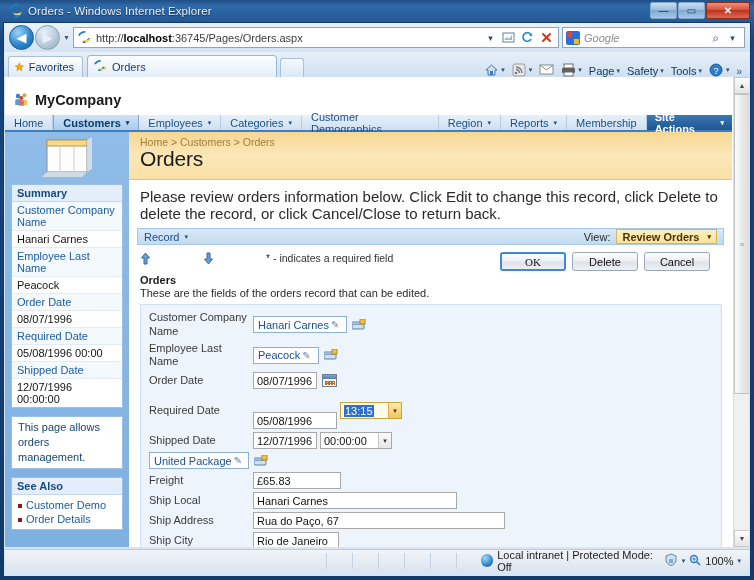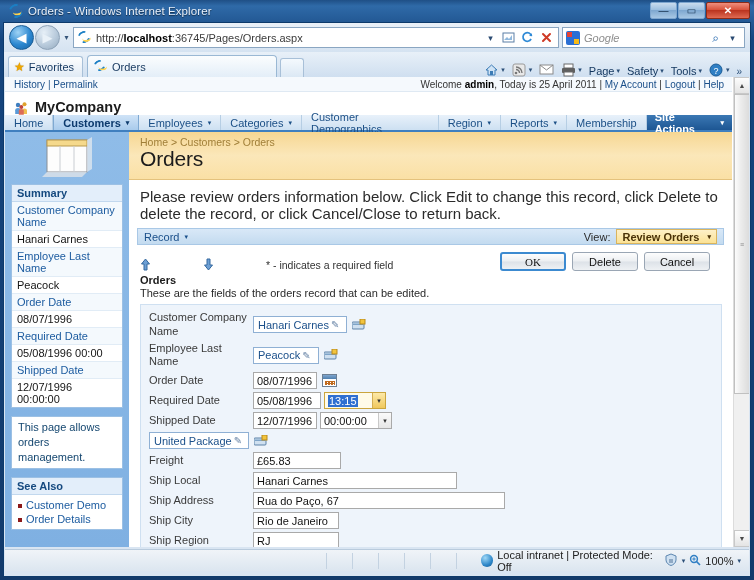--- a/index.html
+++ b/index.html
@@ -173,21 +173,21 @@
   }
   #hist-links { margin-left: 9px; }
   #hist-links a { color: #1a4f8a; text-decoration: none; }
   #welcome { margin-left: auto; margin-right: 8px; color: #333; }
   #welcome b { color: #000; }
   #welcome a { color: #1a4f8a; text-decoration: none; }
 
   
   #company {
     position: absolute; left: 0; top: 15px; width: 727px; height: 23px;
-    background: #fff; display: flex; align-items: flex-end;
+    background: #fff; display: flex; align-items: flex-start;
   }
   #company-logo {
     margin-left: 9px; margin-right: 6px; width: 15px; height: 14px; position: relative;
   }
   #company-name { font-size: 14.5px; font-weight: bold; color: #1b1b1b; }
 
   
   #topnav {
     position: absolute; left: 0; top: 38px; width: 727px; height: 17px;
     background: linear-gradient(to bottom, #e8f1fa, #cde0f2);
@@ -271,21 +271,21 @@
   .tb-right { margin-left: auto; display: flex; align-items: center; gap: 6px; color: #2a2a2a; }
   #view-select {
     background: linear-gradient(to bottom, #fdf0c8, #fbe295);
     border: 1px solid #d8b košt; border: 1px solid #d9b45e;
     padding: 0 5px; font-weight: bold; color: #4a3208; font-size: 11px;
     display: flex; align-items: center; gap: 8px; height: 15px;
   }
 
   #formhead {
     padding: 7px 10px 0 11px;
-    display: flex; align-items: flex-end; gap: 48px;
+    display: flex; align-items: flex-start; gap: 48px;
   }
   .arrow-up, .arrow-dn {
     width: 11px; height: 13px; position: relative; margin-right: 4px; flex: none;
   }
   #reqnote { font-size: 10.5px; color: #333; }
   #formsection-title { padding: 3px 0 0 11px; font-size: 11px; font-weight: bold; color: #1b1b1b; }
   #formsection-sub { padding: 1px 0 5px 11px; font-size: 11px; color: #2a2a2a; }
   #formbuttons { margin-left: auto; display: flex; gap: 6px; padding-right: 12px; }
   .btn {
     width: 66px; height: 19px; font-size: 11px; color: #111;
@@ -488,30 +488,20 @@
             </svg>
         </span>
           <span class="cmd-caret">▾</span>
       </div>
       <div class="cmd-item" style="font-size:10px;color:#2b4f78;">»</div>
     </div>
   </div>
 
   <div id="page">
 
-    <div id="infostrip">
-      <div id="hist-links">
-        <a>History</a>
-        <span>|</span>
-        <a>Permalink</a>
-      </div>
-      <div id="welcome">
-        <span>Welcome </span><b>admin</b><span>, Today is 25 April 2011 | </span><a>My Account</a><span> | </span><a>Logout</a><span> | </span><a>Help</a>
-      </div>
-    </div>
 
     <div id="company">
       <div id="company-logo">
         <svg width="15" height="14" viewBox="0 0 15 14">
           <circle cx="4" cy="4" r="2.2" fill="#3f7fc0"></circle>
             <path d="M1.2 13V9.2c0-1.4 1.3-2.2 2.8-2.2s2.8.8 2.8 2.2V13z" fill="#5a9ad8"></path>
           <circle cx="10.5" cy="3.2" r="2" fill="#e0a32c"></circle>
             <path d="M8 13V9.5c0-1.3 1.1-2 2.5-2s2.5.7 2.5 2V13z" fill="#f0c052"></path>
           <circle cx="7.3" cy="6" r="2" fill="#c0433a"></circle>
             <path d="M4.8 13.8V10c0-1.2 1.1-1.9 2.5-1.9s2.5.7 2.5 1.9v3.8z" fill="#dc6c58"></path>
@@ -680,21 +670,21 @@
           </div>
 
           <div class="field-row">
             <div class="field-label">Order Date</div>
             <div class="txt" style="width:64px;">08/07/1996</div>
             <div class="cal-ico"></div>
           </div>
 
           <div class="field-row">
             <div class="field-label">Required Date</div>
-            <div class="txt" style="width:68px;">05/08/1996</div>
+            <div class="txt" style="width:84px;margin-top:20px;">05/08/1996</div>
             <div class="combo focused" style="width:62px;margin-left:3px;">
               <span class="cval">
                   <span>13:15</span>
                 </span>
               <span class="carrow">▾</span>
             </div>
           </div>
 
           <div class="field-row">
             <div class="field-label">Shipped Date</div>

